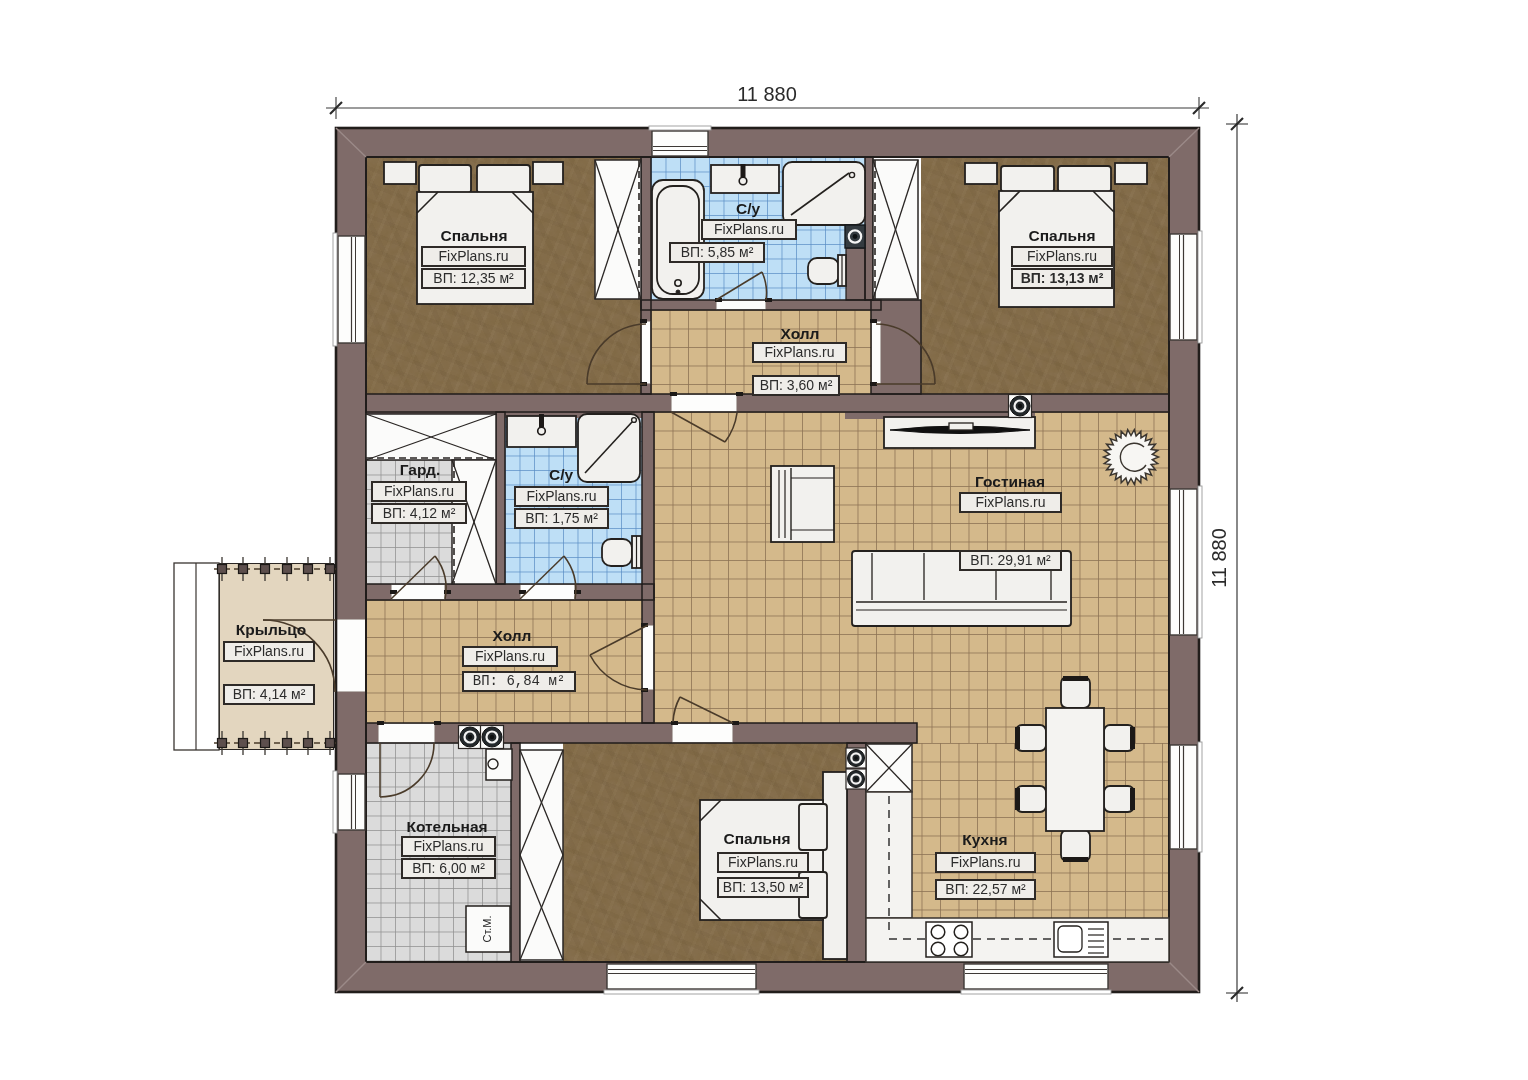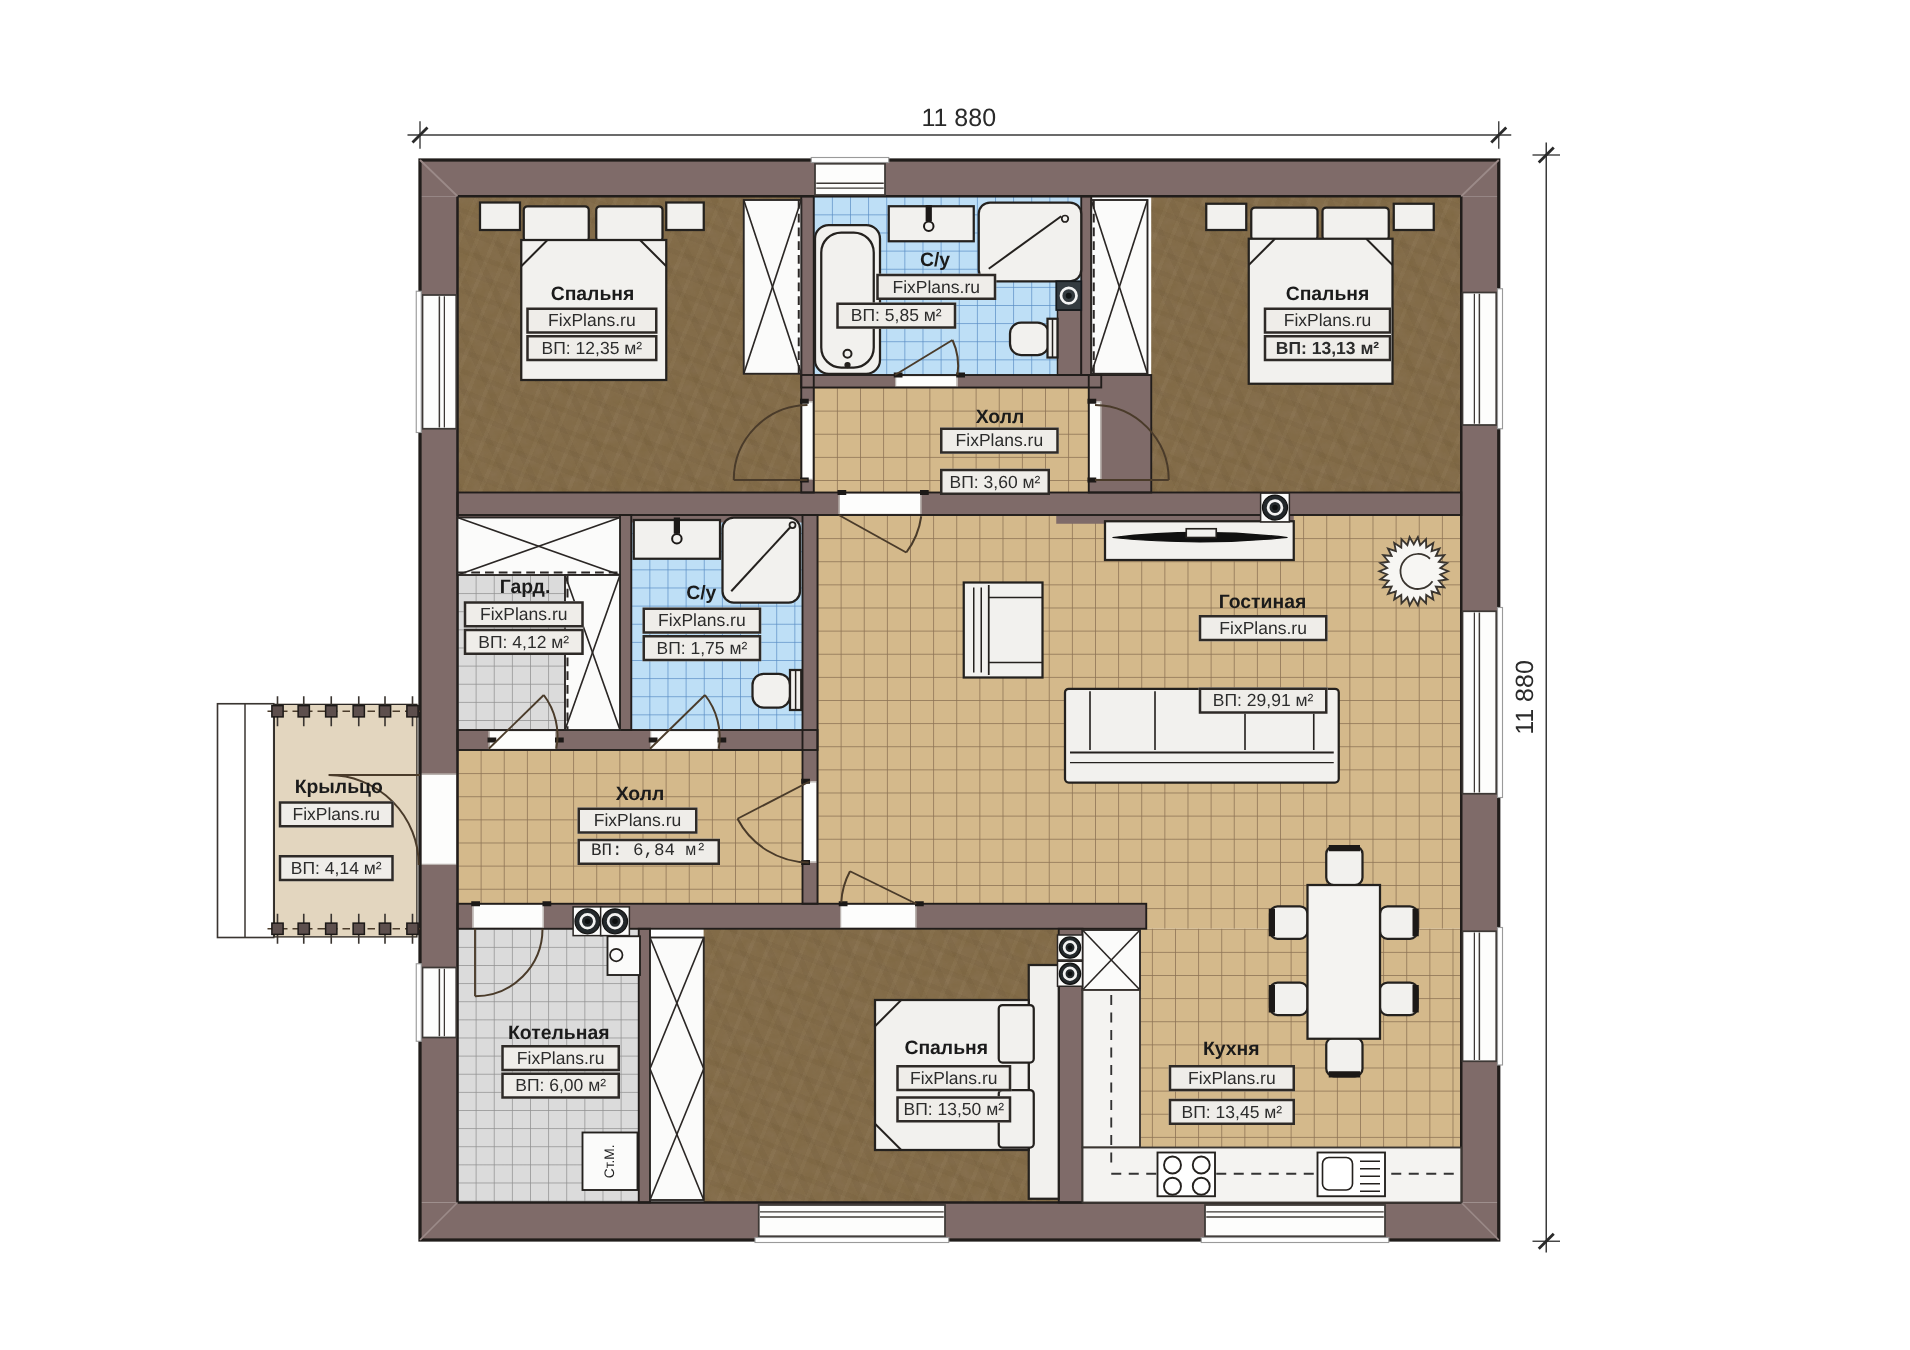--- a/index.html
+++ b/index.html
@@ -100,21 +100,21 @@
     <div class="box" style="left:223px;top:641px;width:92px;height:21px;">FixPlans.ru</div>
     <div class="box" style="left:223px;top:664px;width:92px;height:21px;margin-top:20px;">ВП: 4,14 м²</div>
     <div class="name" style="left:447px;top:827px;">Котельная</div>
     <div class="box" style="left:401px;top:836px;width:95px;height:21px;">FixPlans.ru</div>
     <div class="box" style="left:401px;top:858px;width:95px;height:21px;">ВП: 6,00 м²</div>
     <div class="name" style="left:757px;top:839px;">Спальня</div>
     <div class="box" style="left:717px;top:852px;width:92px;height:21px;">FixPlans.ru</div>
     <div class="box" style="left:717px;top:877px;width:92px;height:21px;">ВП: 13,50 м²</div>
     <div class="name" style="left:985px;top:840px;">Кухня</div>
     <div class="box" style="left:935px;top:852px;width:101px;height:21px;">FixPlans.ru</div>
-    <div class="box" style="left:935px;top:879px;width:101px;height:21px;">ВП: 13,45 м²</div>
+    <div class="box" style="left:935px;top:879px;width:101px;height:21px;">ВП: 22,57 м²</div>
 <svg width="1528" height="1080" viewBox="0 0 1528 1080">
       <defs>
         <filter id="gr" x="0%" y="0%" width="100%" height="100%">
           <feTurbulence type="fractalNoise" baseFrequency="0.09 0.11" numOctaves="4" seed="11"></feTurbulence>
           <feColorMatrix type="matrix" values="0 0 0 0 0.16  0 0 0 0 0.10  0 0 0 0 0.02  0 0 0 0.55 0"></feColorMatrix>
         </filter>
       </defs>
       <rect x="366" y="157" width="275" height="237" fill="#877050" filter="url(#gr)" opacity="0.55"></rect>
       <rect x="921" y="157" width="248" height="237" fill="#877050" filter="url(#gr)" opacity="0.55"></rect>
       <rect x="563" y="743" width="284" height="219" fill="#877050" filter="url(#gr)" opacity="0.55"></rect>

